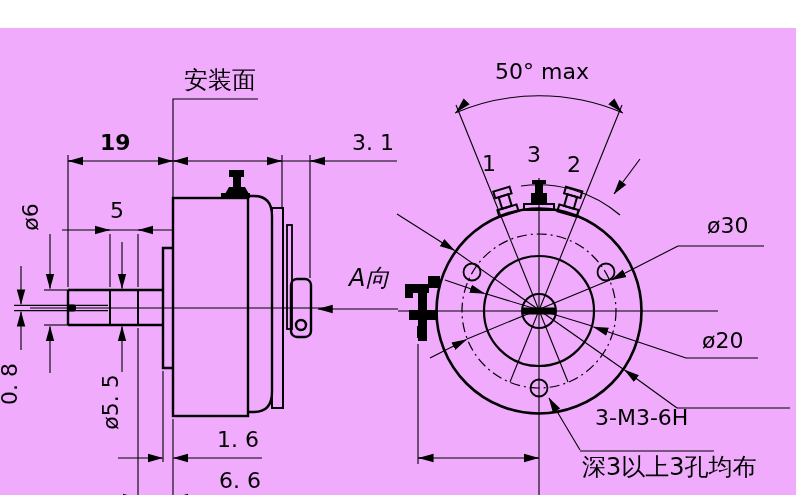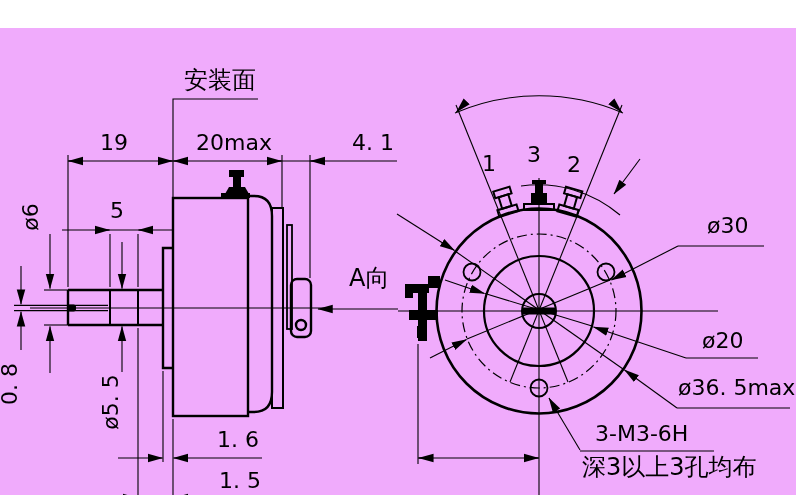--- a/index.html
+++ b/index.html
@@ -187,33 +187,32 @@
       <rect x="405" y="256" width="24" height="9"></rect>
       <rect x="428" y="248" width="12" height="12"></rect>
       <rect x="418" y="256" width="9" height="57"></rect>
       <rect x="409" y="282" width="29" height="10"></rect>
       <rect x="417" y="298" width="10" height="12"></rect>
     </g>
   </g>
 </svg>
 
 <div class="lbl cjk" style="left:184px;top:40px;">安装面</div>
-<div class="lbl" style="left:100px;top:104px;">19</div>
-<div class="lbl" style="left:196px;top:104px;">20max</div>
-<div class="lbl" style="left:352px;top:104px;">4. 1</div>
+<div class="lbl" style="left:100px;top:104px;font-weight:bold;">19</div>
+<div class="lbl" style="left:352px;top:104px;">3. 1</div>
 <div class="lbl" style="left:110px;top:172px;">5</div>
 <div class="lbl rot" style="left:17px;top:178px;">ø6</div>
 <div class="lbl rot" style="left:-11px;top:345px;">0. 8</div>
 <div class="lbl rot" style="left:83px;top:363px;">ø5. 5</div>
 <div class="lbl" style="left:217px;top:401px;">1. 6</div>
-<div class="lbl" style="left:219px;top:442px;">1. 5</div>
-<div class="lbl cjk" style="left:349px;top:238px;">A向</div>
-
+<div class="lbl" style="left:219px;top:442px;">6. 6</div>
+<div class="lbl cjk" style="left:349px;top:238px;font-style:italic;">A向</div>
+
+<div class="lbl" style="left:495px;top:33px;">50° max</div>
 <div class="lbl" style="left:482px;top:125px;">1</div>
 <div class="lbl" style="left:527px;top:116px;">3</div>
 <div class="lbl" style="left:567px;top:126px;">2</div>
 <div class="lbl" style="left:707px;top:187px;text-align:right;">ø30</div>
 <div class="lbl" style="left:702px;top:302px;">ø20</div>
-<div class="lbl" style="left:678px;top:349px;">ø36. 5max</div>
-<div class="lbl" style="left:595px;top:395px;">3-M3-6H</div>
+<div class="lbl" style="left:595px;top:379px;">3-M3-6H</div>
 <div class="lbl cjk" style="left:582px;top:427px;">深3以上3孔均布</div>
 
 </div>
 
 </body></html>

